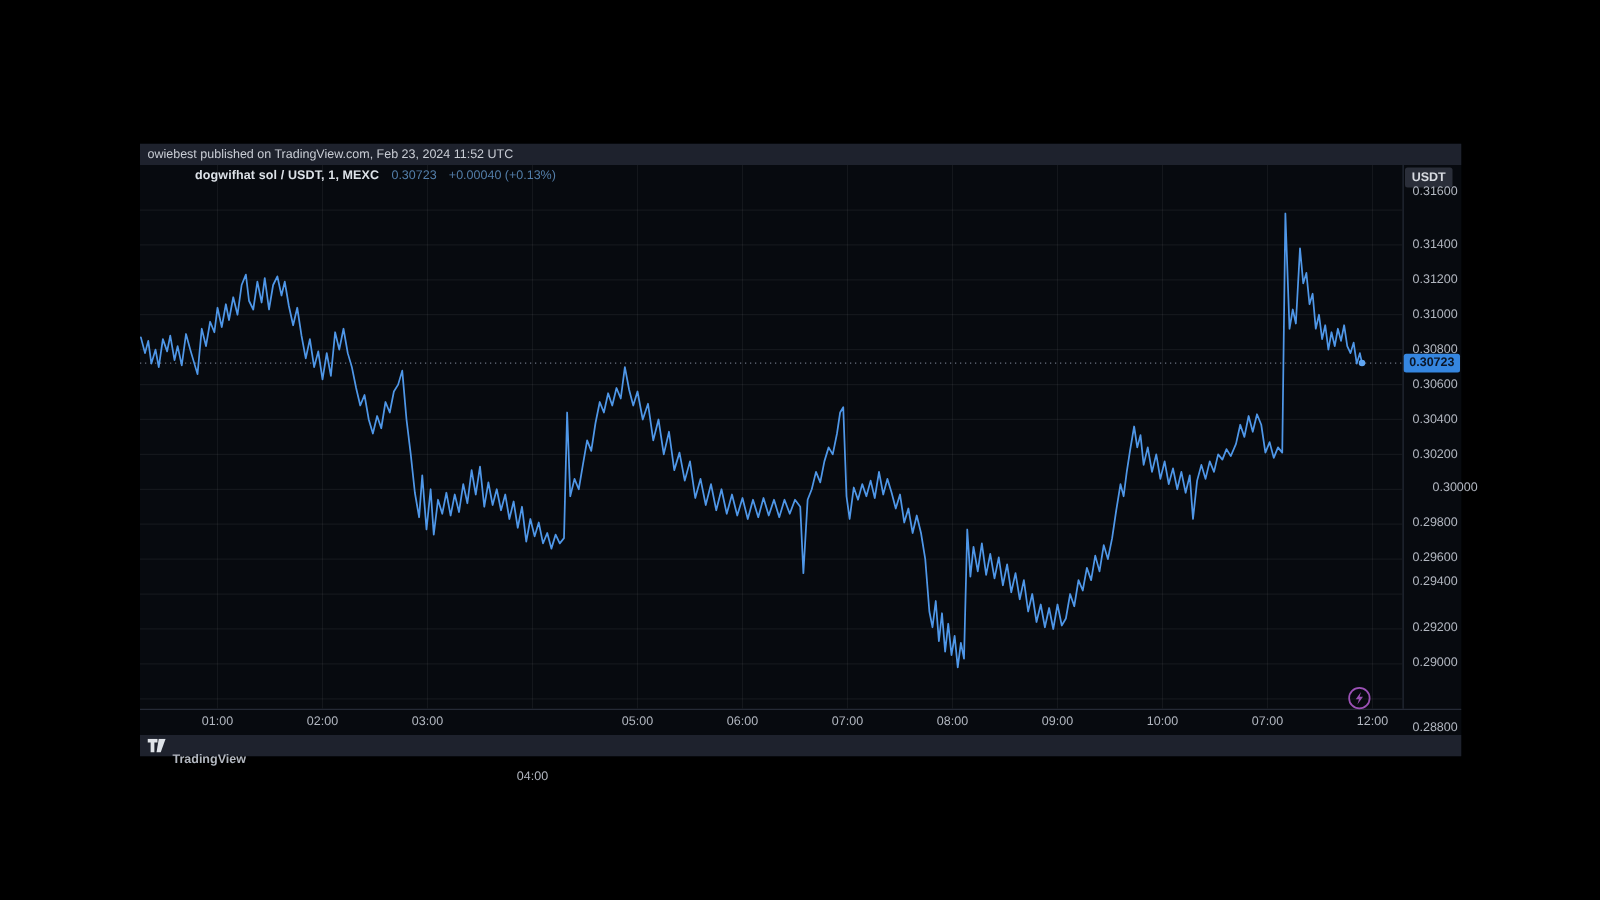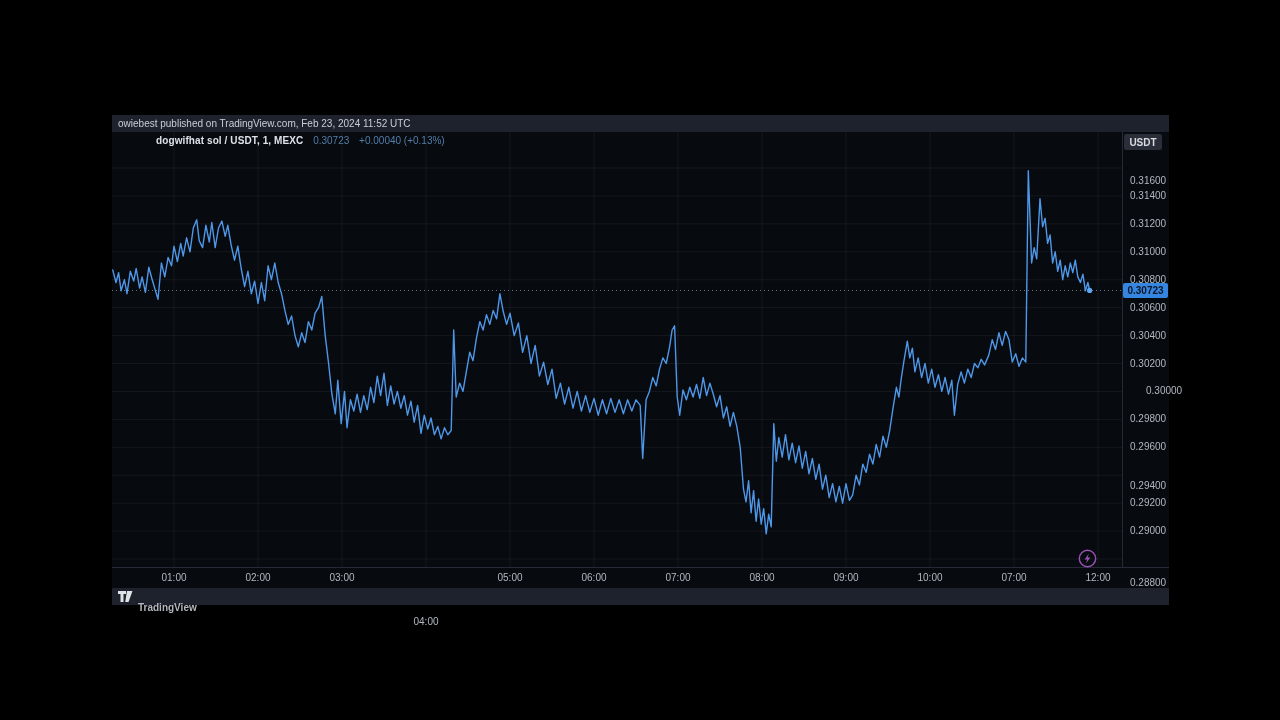--- a/index.html
+++ b/index.html
@@ -81,32 +81,32 @@
 
     <div class="legend">
       <span class="sym">dogwifhat sol / USDT, 1, MEXC</span>
       <span class="price">0.30723</span>
       <span class="chg">+0.00040 (+0.13%)</span>
     </div>
 
     <button class="usdt-btn">USDT</button>
 
     <div class="price-axis" id="price-axis">
-        <div class="ptick" style="top: 43px;">0.31600</div>
+        <div class="ptick" style="top: 16px;">0.31600</div>
         <div class="ptick" style="top: 57.93px;">0.31400</div>
         <div class="ptick" style="top: 85.86px;">0.31200</div>
         <div class="ptick" style="top: 113.79px;">0.31000</div>
         <div class="ptick" style="top: 141.72px;">0.30800</div>
         <div class="ptick" style="top: 169.65px;">0.30600</div>
         <div class="ptick" style="top: 197.58px;">0.30400</div>
         <div class="ptick" style="top: 225.51px;">0.30200</div>
         <div class="ptick" style="top: 253.44px; padding-left: 16px;">0.30000</div>
         <div class="ptick" style="top: 281.37px;">0.29800</div>
         <div class="ptick" style="top: 309.3px;">0.29600</div>
-        <div class="ptick" style="top: 348px;">0.29400</div>
+        <div class="ptick" style="top: 328px;">0.29400</div>
         <div class="ptick" style="top: 365.16px;">0.29200</div>
         <div class="ptick" style="top: 393.09px;">0.29000</div>
         <div class="ptick" style="top: 445px;">0.28800</div>
       </div>
     <div class="time-axis" id="time-axis">
         <div class="ttick" style="left: 37px;">01:00</div>
         <div class="ttick" style="left: 121px;">02:00</div>
         <div class="ttick" style="left: 205px;">03:00</div>
         <div class="ttick" style="left: 289px; margin-top: 44px;">04:00</div>
         <div class="ttick" style="left: 373px;">05:00</div>

